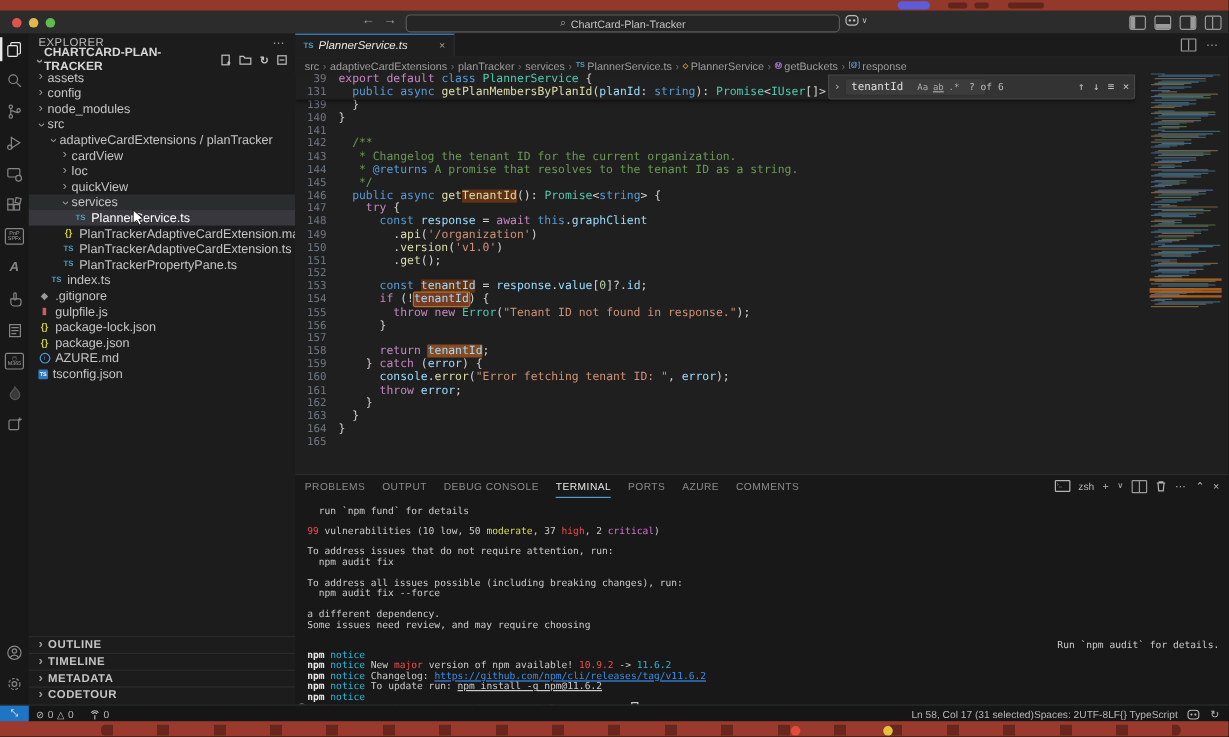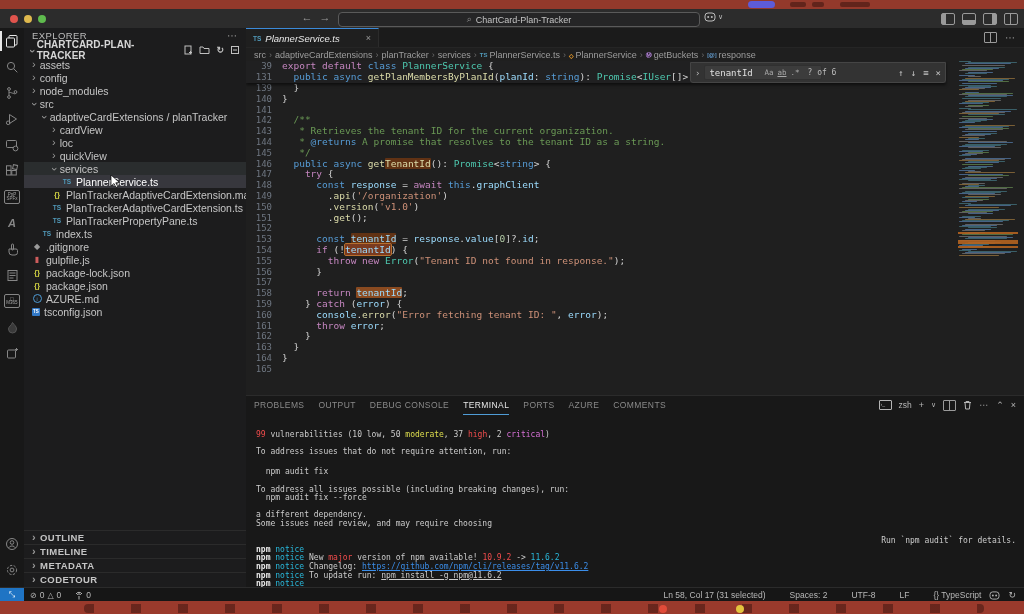--- a/index.html
+++ b/index.html
@@ -109,21 +109,21 @@
   .tw{color:#cccccc;} .twb{color:#e8e8e8;font-weight:bold;} .tred{color:#f14c4c;} .tyel{color:#dede4e;}
   .tcyan{color:#29b8db;} .tmag{color:#d670d6;} .tlink{color:#3b8eea;text-decoration:underline;}
   .tund{color:#cccccc;text-decoration:underline;}
   .curs{display:inline-block;width:4px;height:7px;border:1px solid #cccccc;vertical-align:-1px;}
   .promptdot{position:absolute;left:-8px;width:5px;height:5px;border:1px solid #7a7a7a;border-radius:50%;margin-top:1px;}
   
   .statusbar{position:absolute;left:0;right:0;top:587px;height:14px;background:#161616;border-top:1px solid #2b2b2b;
              display:flex;align-items:center;font-size:8.5px;color:#b8b8b8;}
   .remotebox{width:24px;height:14px;background:#1f74c4;color:#fff;display:flex;align-items:center;justify-content:center;font-size:8px;}
   .sleft{display:flex;align-items:center;gap:3px;padding-left:6px;}
-  .sright{margin-left:auto;display:flex;align-items:center;gap:24px;padding-right:8px;}
+  .sright{margin-left:auto;display:flex;align-items:center;gap:0;padding-right:8px;}
   .sico{font-size:8px;}
   
   .dock{position:absolute;left:0;right:0;top:601px;height:13px;background:#9a3a2c;}
   .dockblobs{position:absolute;left:84px;right:40px;top:3px;height:9px;border-radius:4px;
      background:repeating-linear-gradient(90deg, rgba(30,8,6,.4) 0 10px, rgba(0,0,0,0) 10px 47px);}
   .dot{position:absolute;top:4px;width:8px;height:8px;border-radius:50%;}
   svg{display:block;}
 </style>
 </head>
 <body>
@@ -448,21 +448,21 @@
           <div class="crow">
             <span class="lnum">141</span>
             <span class="ltext"></span>
           </div>
           <div class="crow">
             <span class="lnum">142</span>
             <span class="ltext"><span class="tk-cm">  /**</span></span>
           </div>
           <div class="crow">
             <span class="lnum">143</span>
-            <span class="ltext"><span class="tk-cm">   * Retrieves the tenant ID for the current organization.</span></span>
+            <span class="ltext"><span class="tk-cm">   * Changelog the tenant ID for the current organization.</span></span>
           </div>
           <div class="crow">
             <span class="lnum">144</span>
             <span class="ltext"><span class="tk-cm">   * </span><span class="tk-tag">@returns</span><span class="tk-cm"> A promise that resolves to the tenant ID as a string.</span></span>
           </div>
           <div class="crow">
             <span class="lnum">145</span>
             <span class="ltext"><span class="tk-cm">   */</span></span>
           </div>
           <div class="crow">
@@ -745,25 +745,26 @@
           <span class="spliticon"></span>
           <svg width="9" height="10" viewBox="0 0 9 10">
             <path d="M1 2.5 h7 M3 2.5 V1.5 h3 v1 M2 2.5 l.6 6.5 h3.8 l.6 -6.5" fill="none" stroke="#b5b5b5"></path>
           </svg>
           <span style="letter-spacing:1px;">⋯</span>
           <span>⌃</span>
           <span>×</span>
         </span>
       </div>
       <div id="term-lines">
+          <div class="trow" style="position: relative;"><span class="tw">  run `npm fund` for details</span></div>
           <div class="trow" style="position: relative;"></div>
           <div class="trow" style="position: relative;"><span class="tred">99</span><span class="tw"> vulnerabilities (10 low, 50 </span><span class="tyel">moderate</span><span class="tw">, 37 </span><span class="tred">high</span><span class="tw">, 2 </span><span class="tmag">critical</span><span class="tw">)</span></div>
           <div class="trow" style="position: relative;"></div>
           <div class="trow" style="position: relative;"><span class="tw">To address issues that do not require attention, run:</span></div>
-          <div class="trow" style="position: relative; margin-top: 12px;"><span class="tw">  npm audit fix</span></div>
+          <div class="trow" style="position: relative;"><span class="tw">  npm audit fix</span></div>
           <div class="trow" style="position: relative;"></div>
           <div class="trow" style="position: relative;"><span class="tw">To address all issues possible (including breaking changes), run:</span></div>
           <div class="trow" style="position: relative;"><span class="tw">  npm audit fix --force</span></div>
           <div class="trow" style="position: relative;"></div>
           <div class="trow" style="position: relative;"><span class="tw">a different dependency.</span></div>
           <div class="trow" style="position: relative;"><span class="tw">Some issues need review, and may require choosing</span></div>
           <div class="trow" style="position: relative;"></div>
           <div class="trow" style="position: relative; text-align: right;"><span class="tw">Run `npm audit` for details.</span></div>
           <div class="trow" style="position: relative;"><span class="twb">npm</span><span class="tw"> </span><span class="tcyan">notice</span></div>
           <div class="trow" style="position: relative;"><span class="twb">npm</span><span class="tw"> </span><span class="tcyan">notice</span><span class="tw"> New </span><span class="tred">major</span><span class="tw"> version of npm available! </span><span class="tred">10.9.2</span><span class="tw"> -&gt; </span><span class="tcyan">11.6.2</span></div>

